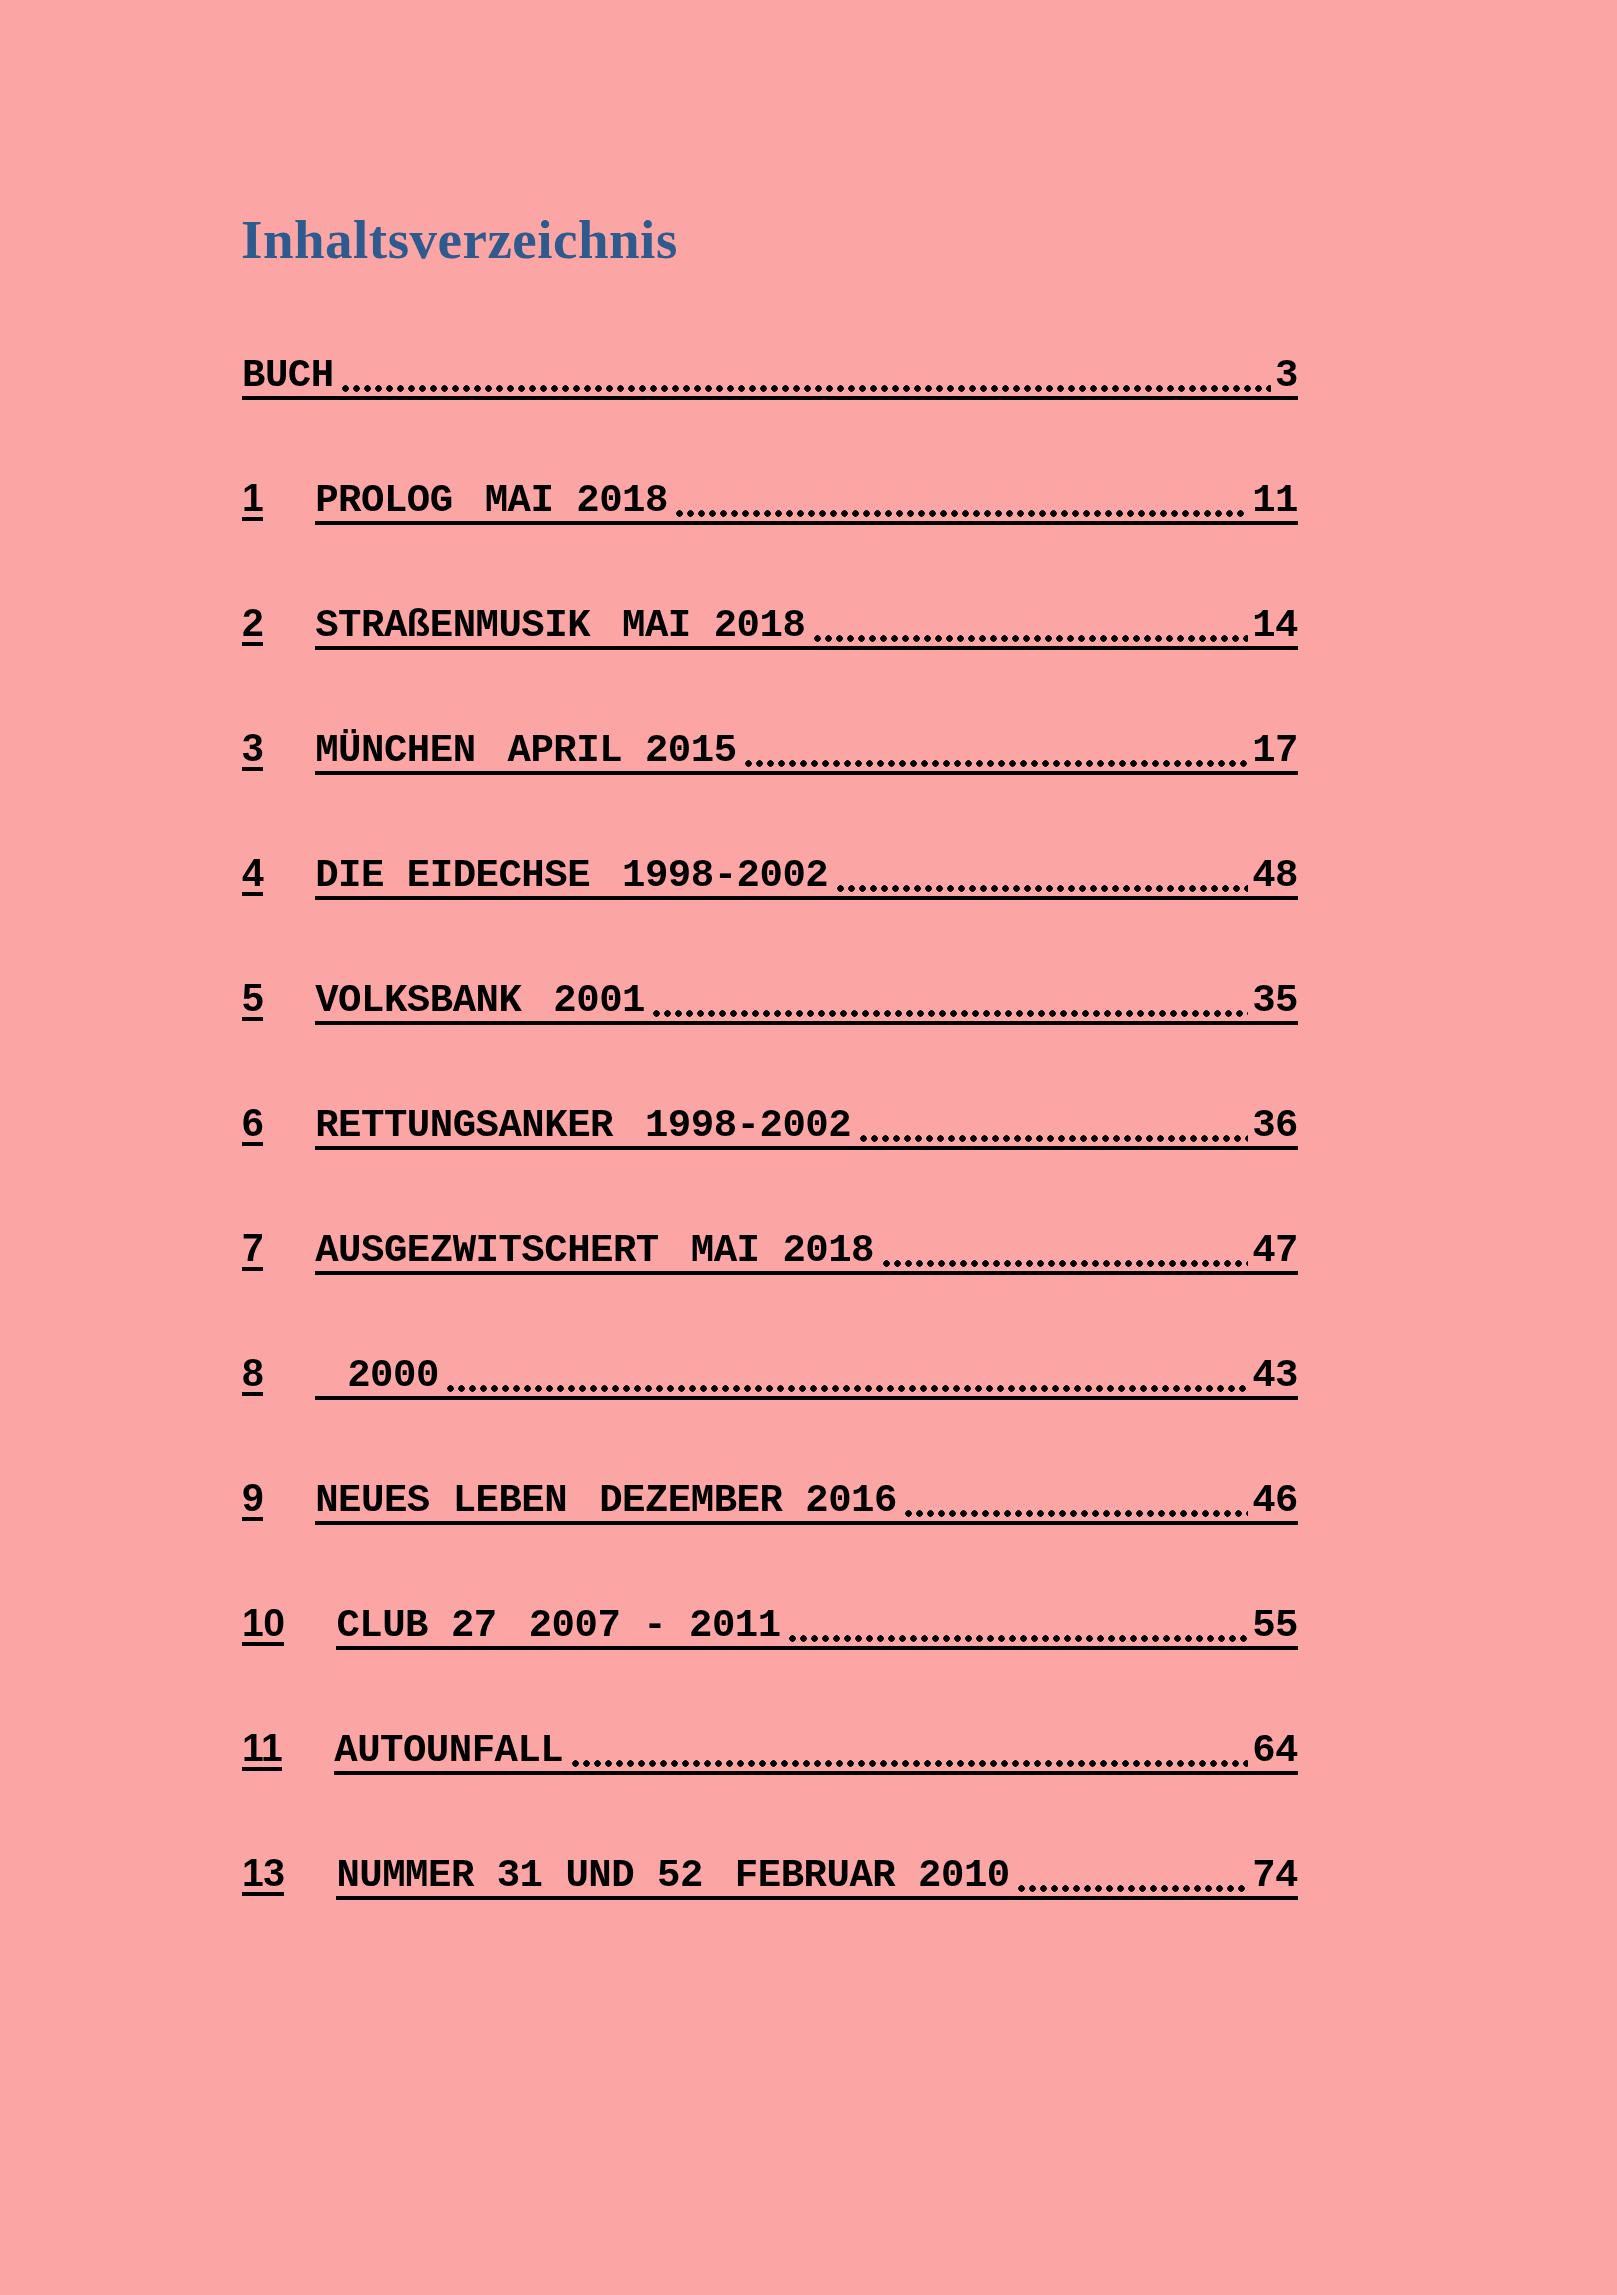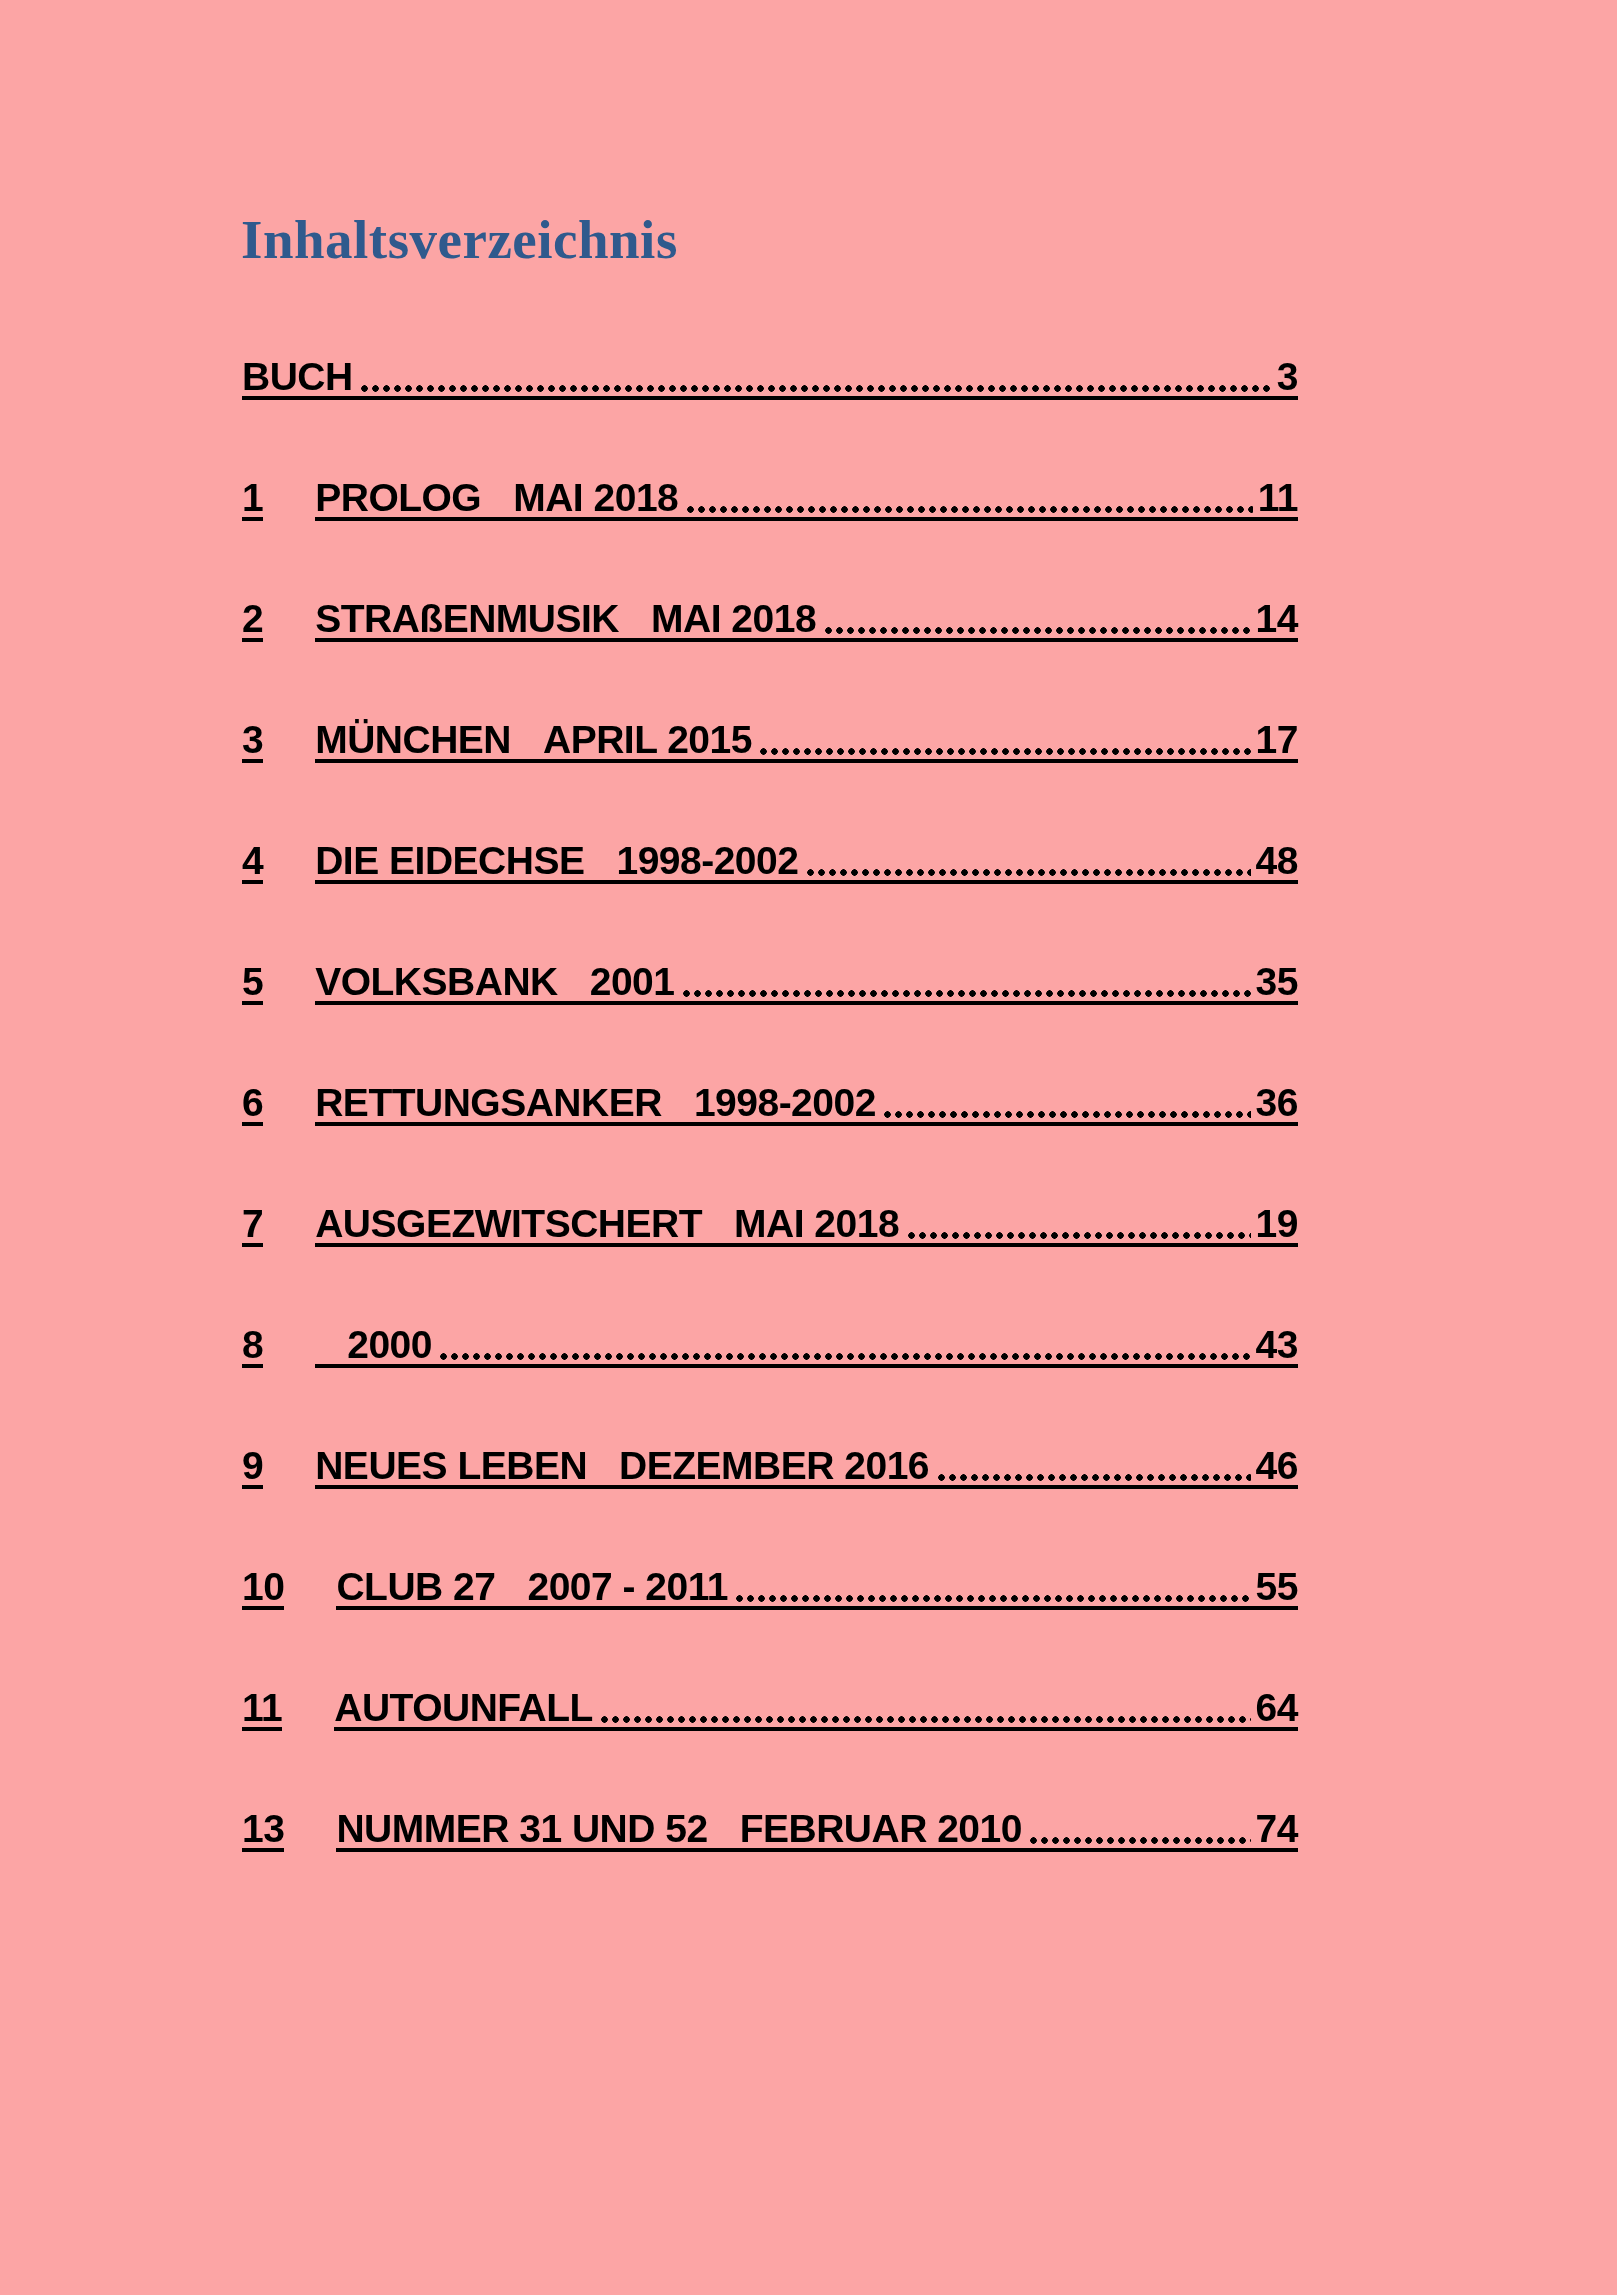--- a/index.html
+++ b/index.html
@@ -44,20 +44,21 @@
     border-bottom: 4.6px solid #000000;
     margin-right: 52px;
     flex: 0 0 auto;
   }
   .toc-main {
     flex: 1 1 auto;
     min-width: 0;
     display: flex;
     align-items: baseline;
     border-bottom: 4.6px solid #000000;
+    font-family: Liberation Mono, monospace;
   }
   .toc-label, .toc-date, .toc-page { flex: 0 0 auto; }
   .date-gap { display: inline-block; width: 32px; flex: 0 0 auto; }
   .dot-leader {
     flex: 1 1 auto;
     align-self: stretch;
     margin: 0 4.6px 0 6.5px;
     min-width: 14px;
     background-image: radial-gradient(circle, #000000 3px, rgba(0,0,0,0) 3.5px);
     background-size: 11px 7px;
@@ -139,21 +140,21 @@
           <span class="toc-page">36</span>
         </span>
       </div>
       <div class="toc-row">
         <span class="toc-num">7</span>
         <span class="toc-main">
           <span class="toc-label">AUSGEZWITSCHERT</span>
           <span class="date-gap"></span>
           <span class="toc-date">MAI 2018</span>
           <span class="dot-leader"></span>
-          <span class="toc-page">19</span>
+          <span class="toc-page">47</span>
         </span>
       </div>
       <div class="toc-row">
         <span class="toc-num">8</span>
         <span class="toc-main">
           <span class="date-gap"></span>
           <span class="toc-date">2000</span>
           <span class="dot-leader"></span>
           <span class="toc-page">43</span>
         </span>

